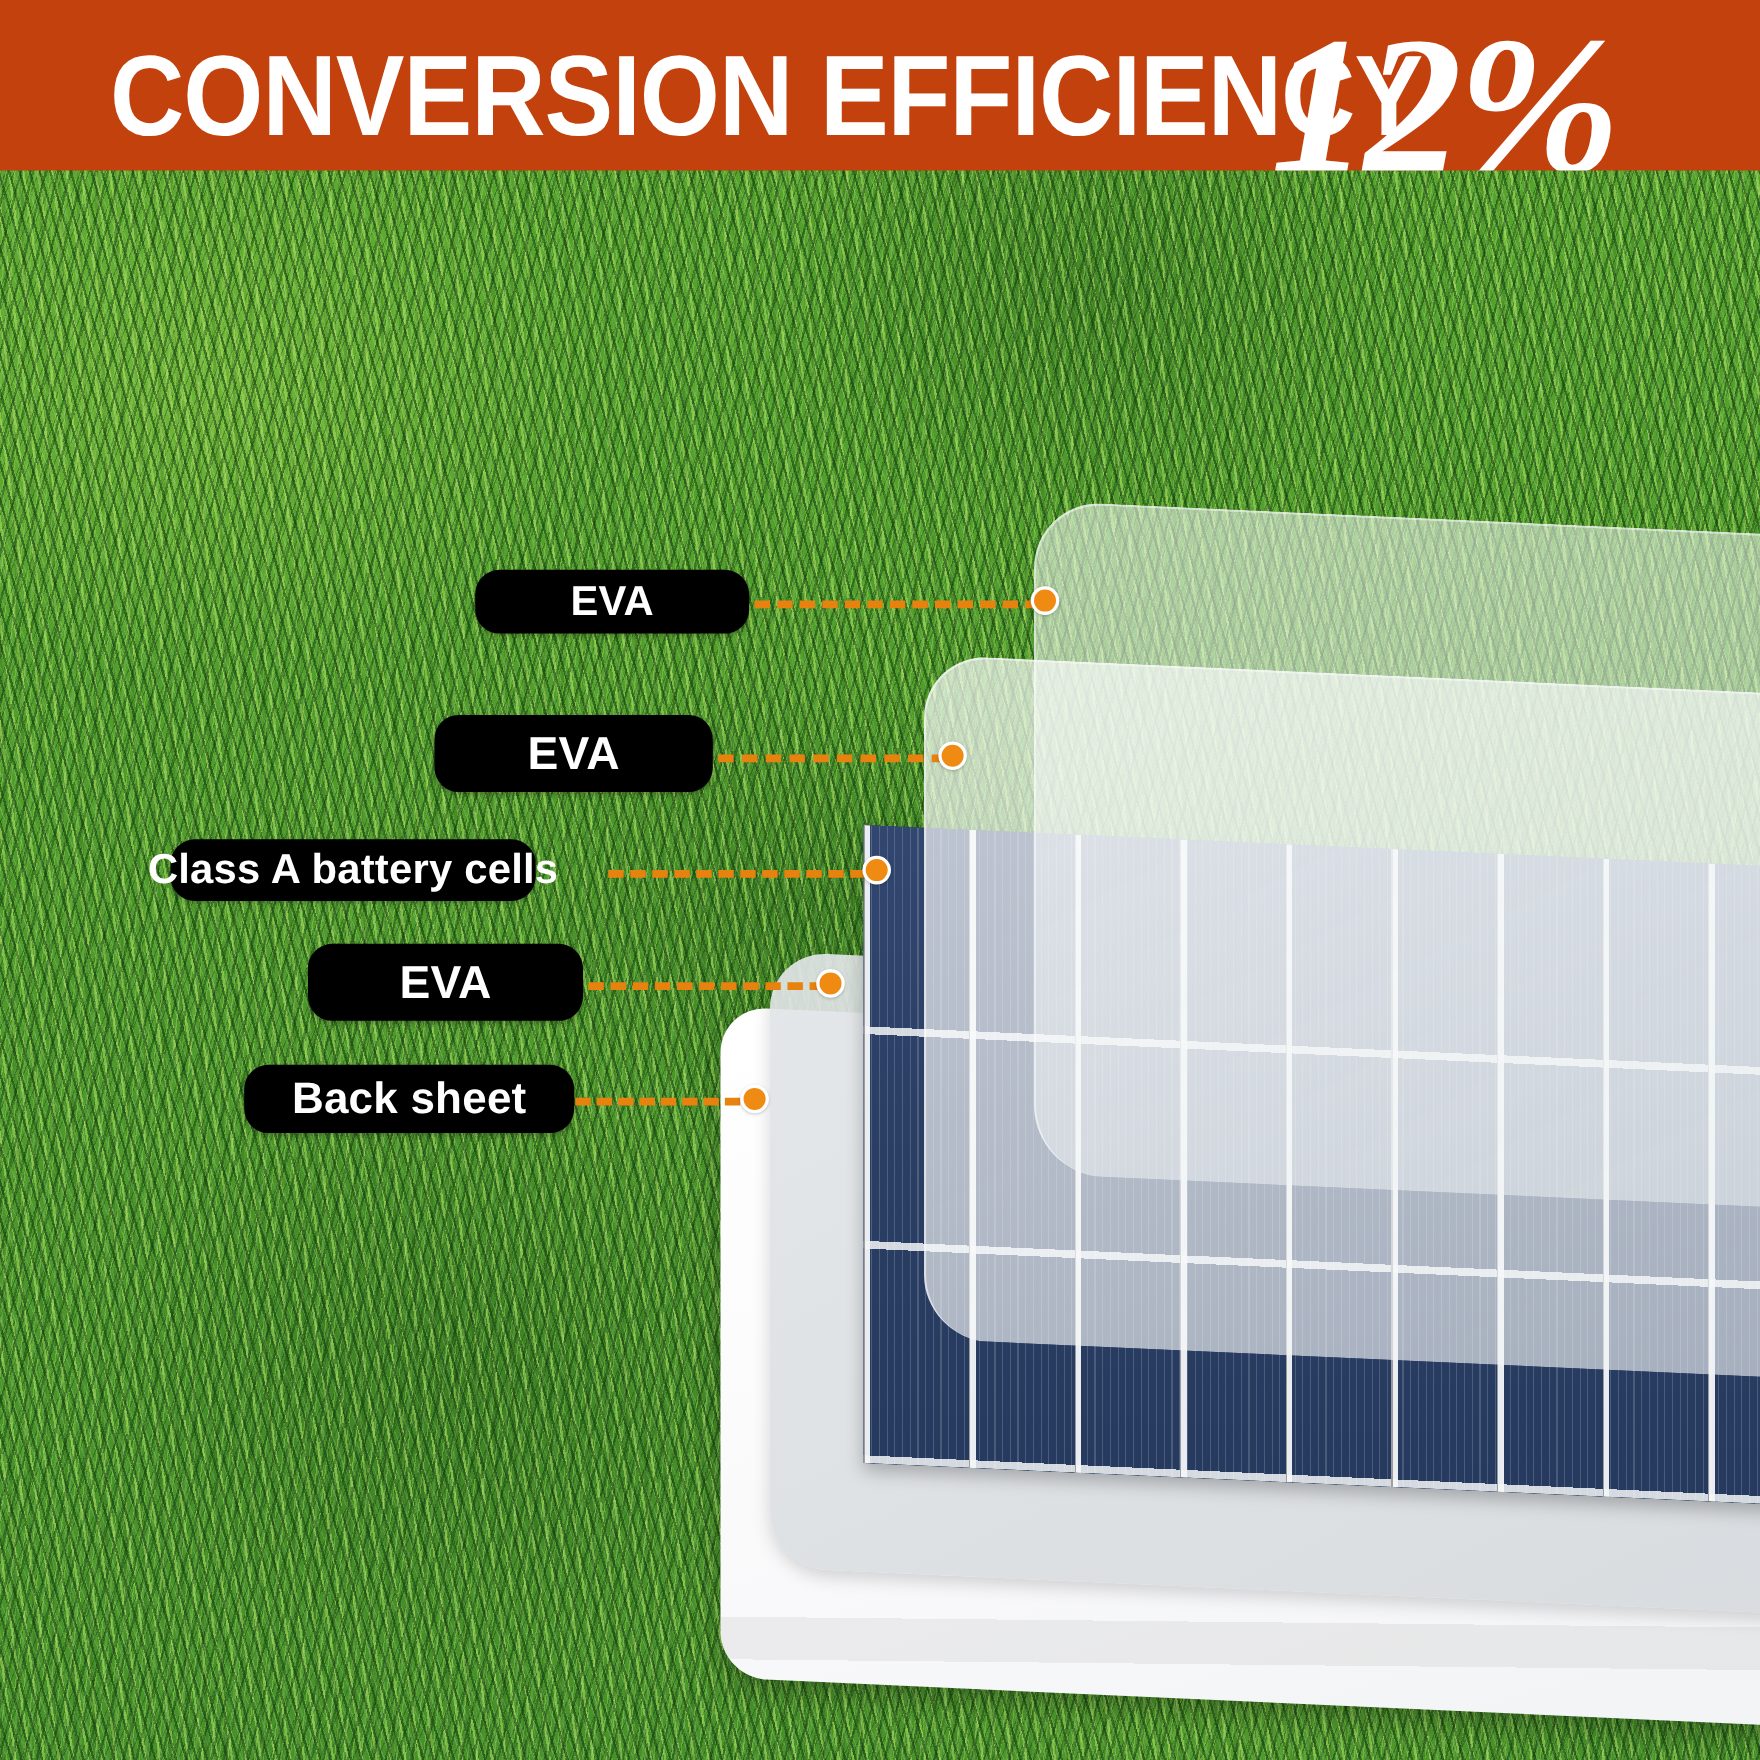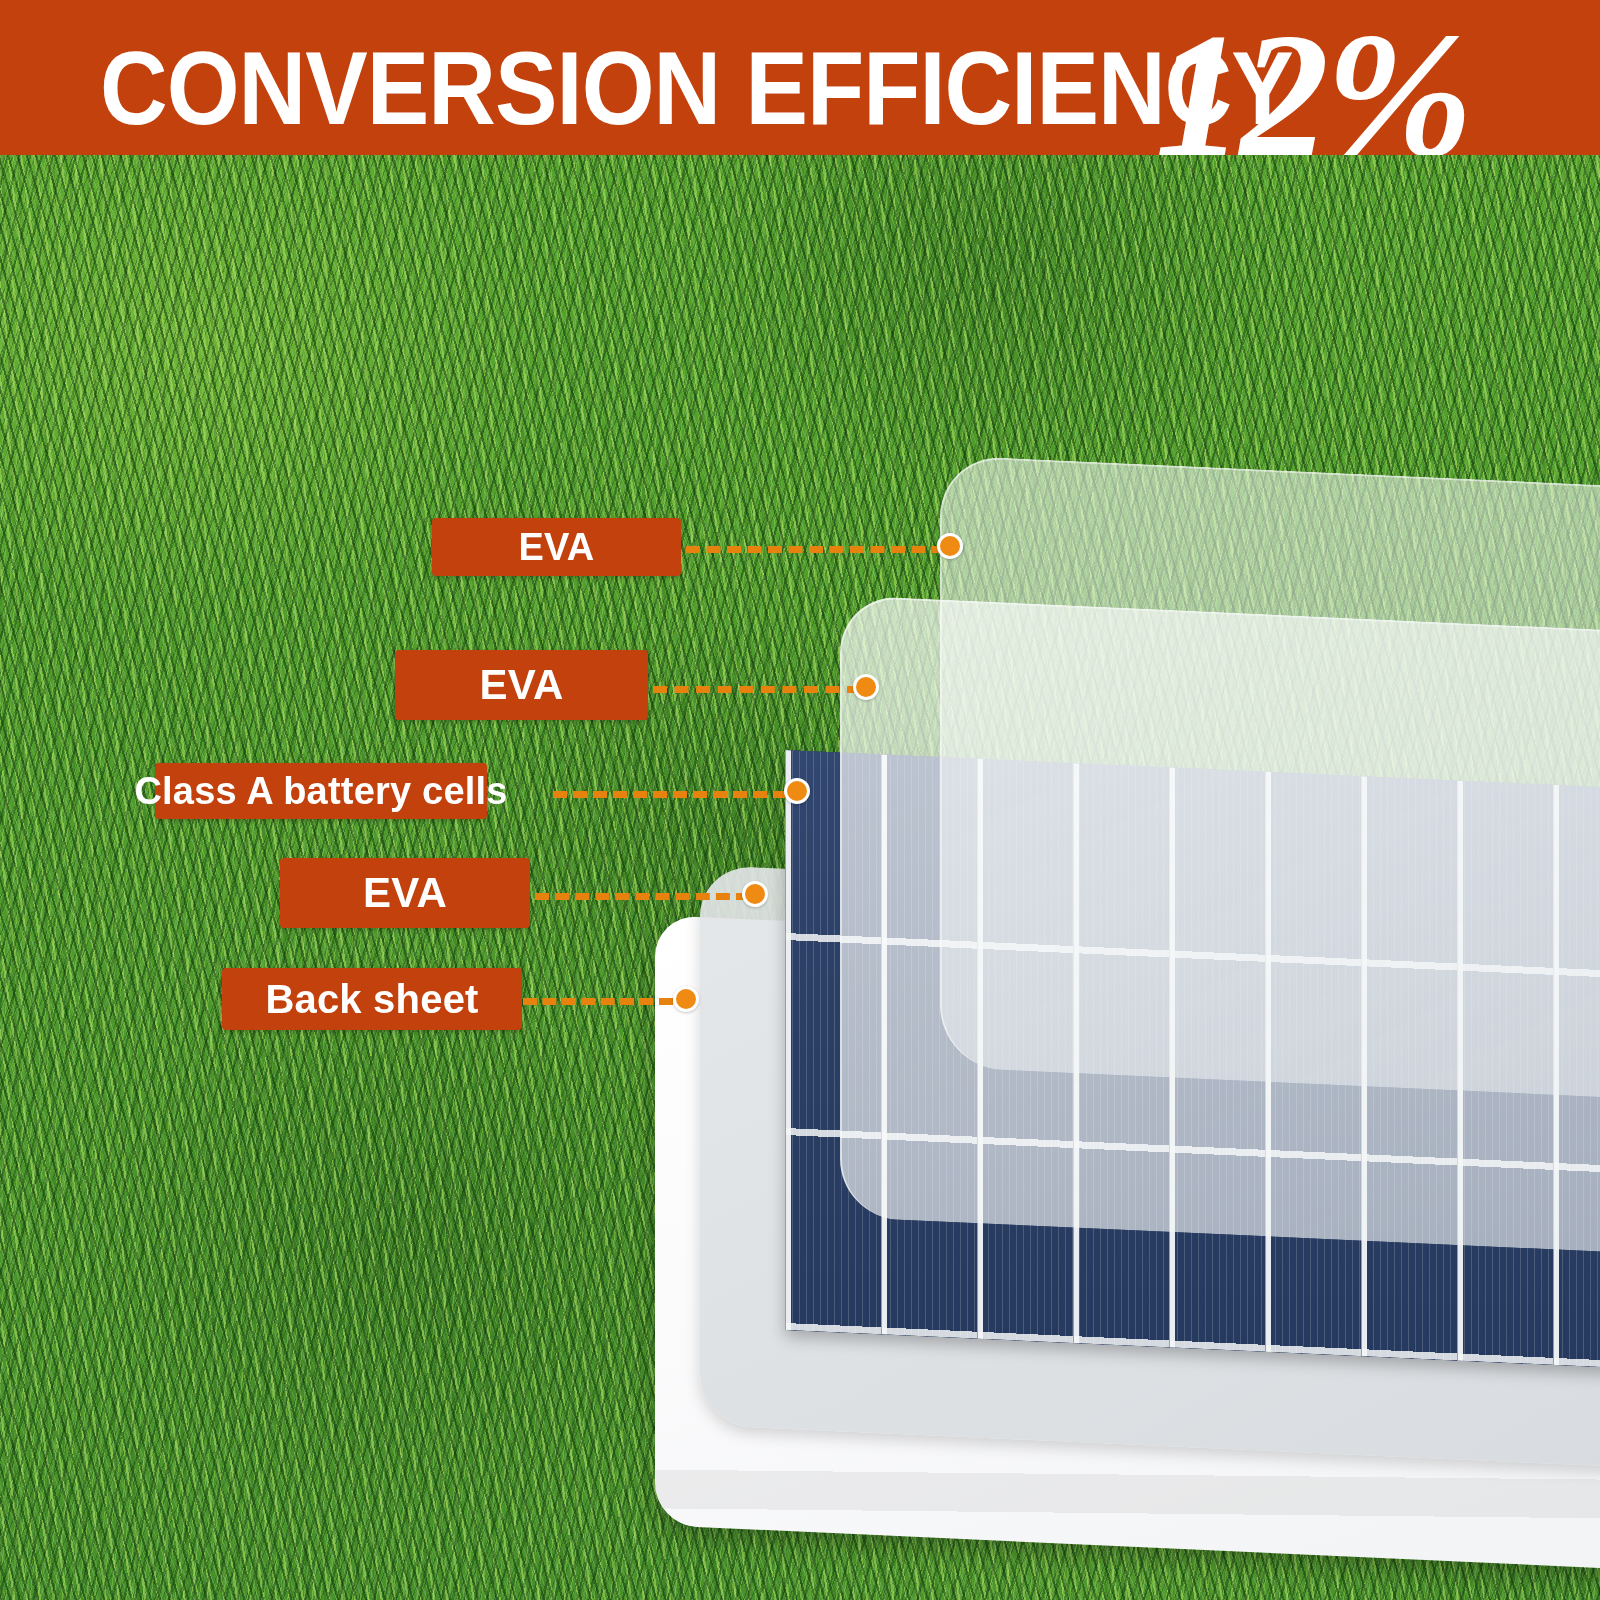--- a/index.html
+++ b/index.html
@@ -167,23 +167,23 @@
     transform-origin:left top;
     z-index:26;
     border-top:2px solid rgba(255,255,255,.55);
     border-left:2px solid rgba(255,255,255,.50);
   }
 
   
   .callout{position:absolute;z-index:50;height:0;}
   .pill{
     position:absolute;
-    background:#c2410c;
+    background:#000000;
     color:#fff;
-    border-radius:4px;
+    border-radius:22px;
     font-family:"Liberation Sans",sans-serif;
     font-weight:bold;
     display:flex;align-items:center;justify-content:center;
     white-space:nowrap;
     box-shadow:0 2px 5px rgba(0,0,0,.22);
     letter-spacing:.2px;
   }
   .dashline{
     position:absolute;
     height:0;

